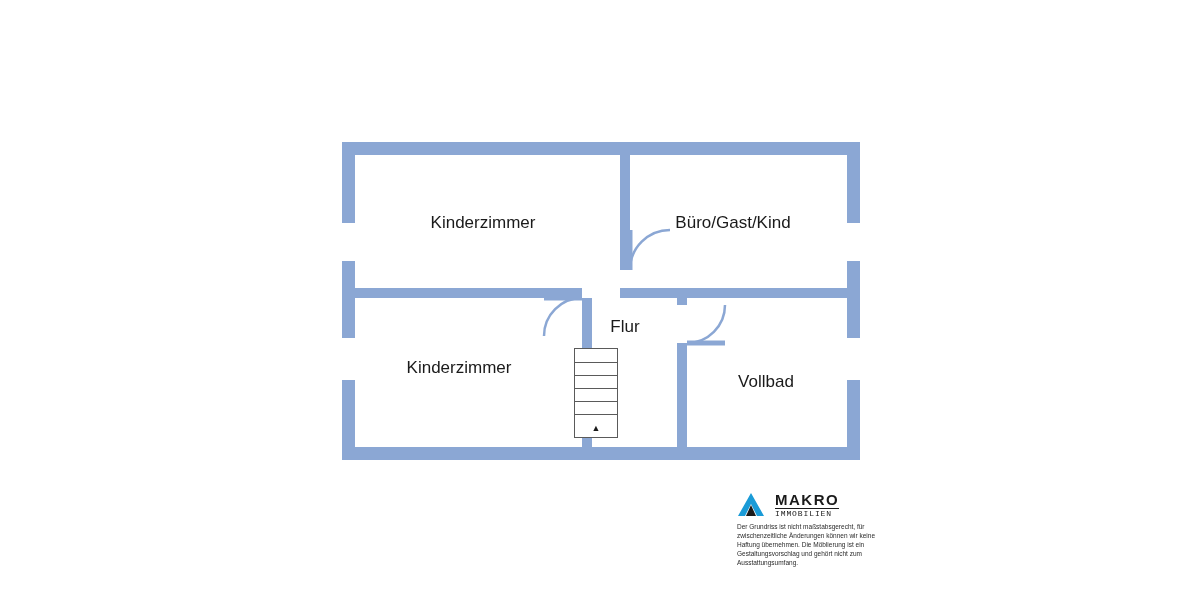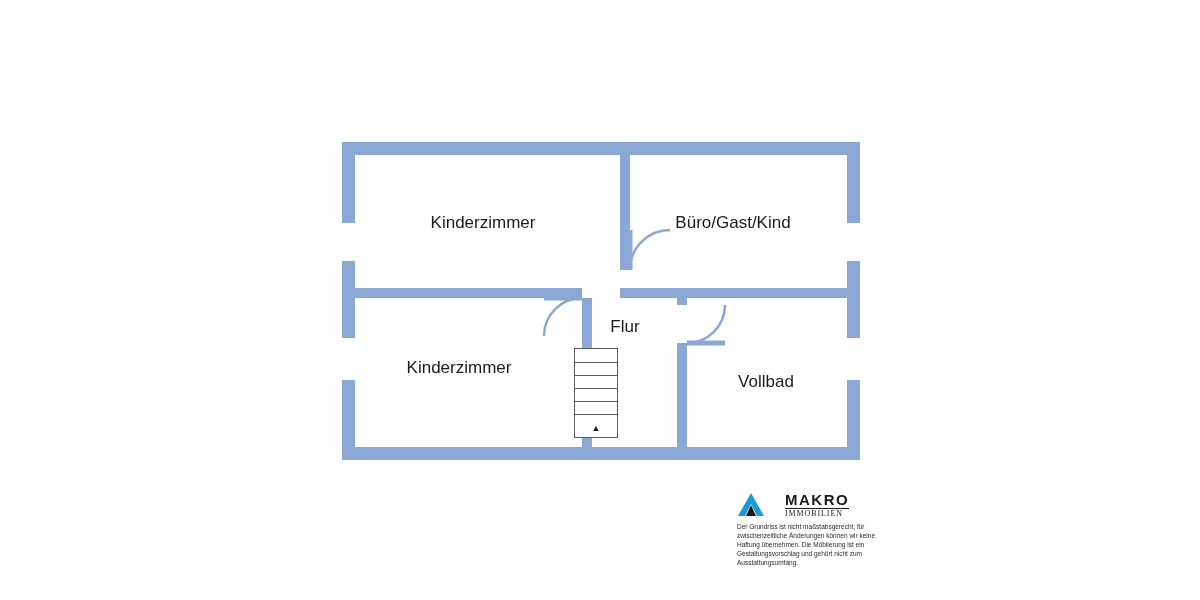--- a/index.html
+++ b/index.html
@@ -85,21 +85,21 @@
   #logo-block {
     position: absolute;
     left: 737px;
     top: 492px;
     width: 150px;
     height: 80px;
   }
   #logo-row {
     display: flex;
     align-items: flex-end;
-    gap: 20px;
+    gap: 10px;
   }
   #logo-mark {
     width: 28px;
     height: 26px;
     position: relative;
   }
   #logo-text {
     line-height: 1;
   }
   #logo-name {
@@ -107,21 +107,21 @@
     font-weight: bold;
     letter-spacing: 1.5px;
     color: #1a1a1a;
     font-family: "Liberation Sans", sans-serif;
   }
   #logo-sub {
     font-size: 8px;
     letter-spacing: 0.9px;
     color: #1a1a1a;
     margin-top: 1px;
-    font-family: Liberation Serif, serif;
+    font-family: Liberation Mono, monospace;
   }
   #logo-rule {
     width: 100%;
     height: 1px;
     background: #1a1a1a;
     margin-top: 1px;
   }
   #disclaimer {
     margin-top: 5px;
     font-size: 6.5px;

